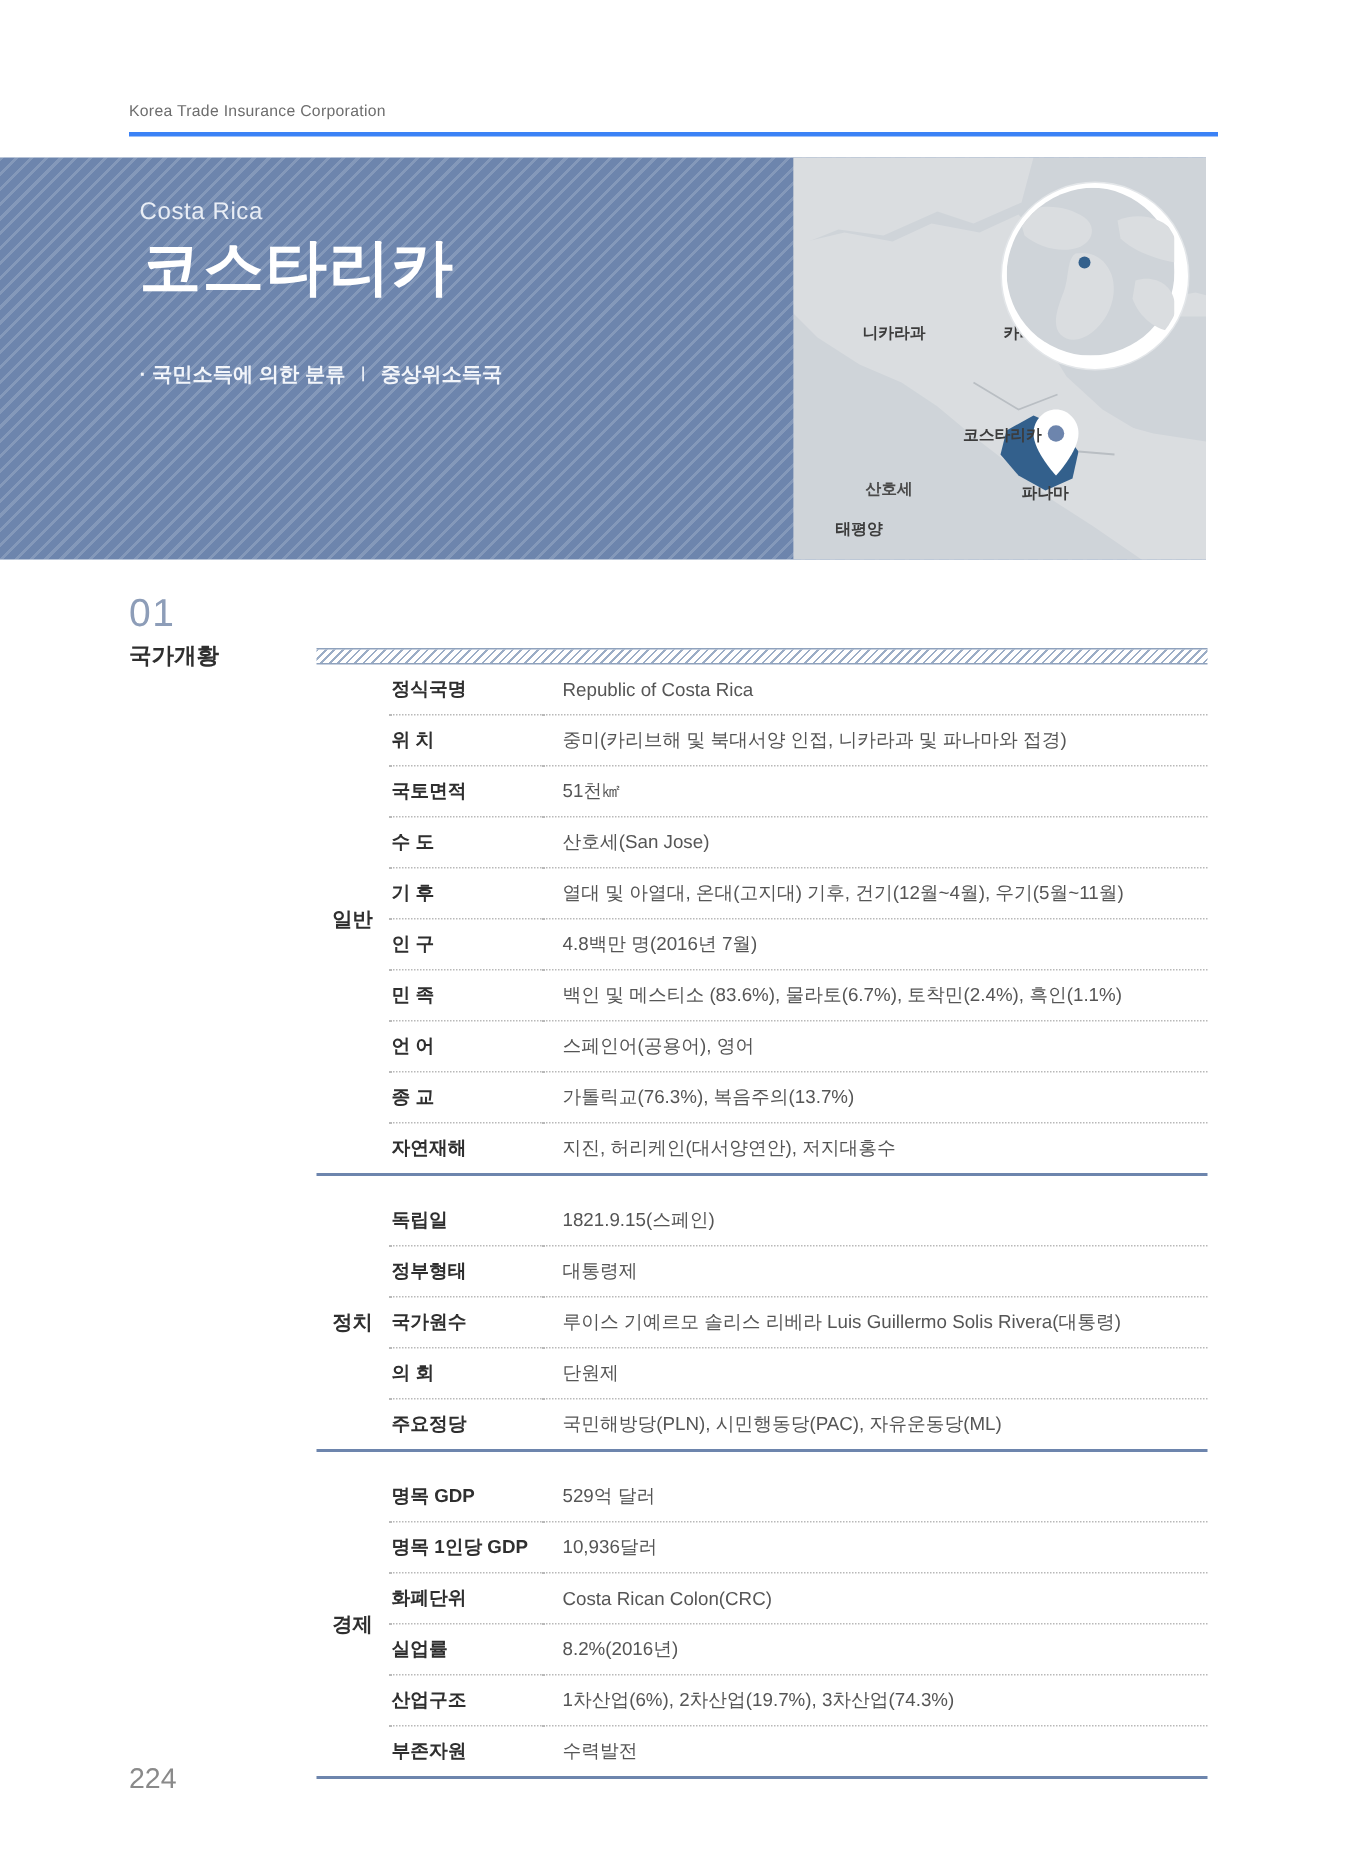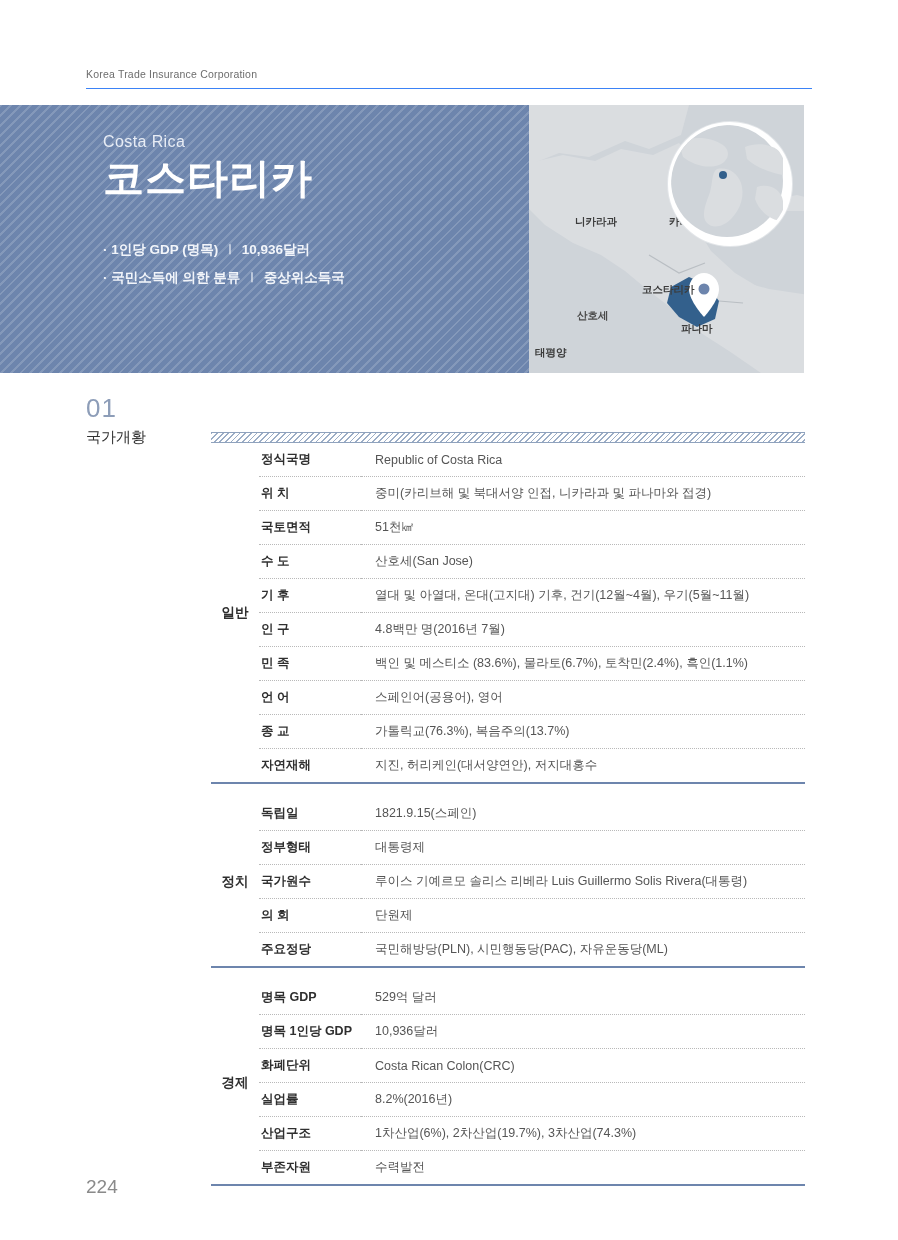--- a/index.html
+++ b/index.html
@@ -15,21 +15,21 @@
     color: #3b3b3b;
     overflow: hidden;
   }
 
   
   .doc-header {
     position: absolute;
     left: 86px;
     top: 68px;
     width: 726px;
-    border-bottom: 1px solid #3b82f6;
+    border-bottom: 3px solid #3b82f6;
     padding-bottom: 8px;
   }
   .doc-header .org {
     font-size: 10.5px;
     color: #6d6d6d;
     letter-spacing: .2px;
   }
 
   
   .hero {
@@ -42,21 +42,21 @@
       repeating-linear-gradient(135deg,
         rgba(255,255,255,0.16) 0px,
         rgba(255,255,255,0.16) 2px,
         rgba(255,255,255,0) 2px,
         rgba(255,255,255,0) 7px),
       #6d85ad;
     overflow: hidden;
   }
   .hero-left {
     position: absolute;
-    left: 103px;
+    left: 93px;
     top: 28px;
     color: #ffffff;
   }
   .hero-eng {
     font-size: 16px;
     letter-spacing: .4px;
     color: #e8edf5;
     margin-bottom: 4px;
   }
   .hero-kor {
@@ -124,21 +124,21 @@
     top: 393px;
     color: #8d9db8;
     font-size: 26px;
     letter-spacing: 1px;
   }
   .section-title {
     position: absolute;
     left: 86px;
     top: 428px;
     font-size: 15px;
-    font-weight: normal;
+    font-weight: bold;
     color: #2f2f2f;
   }
 
   
   .table-wrap {
     position: absolute;
     left: 211px;
     top: 432px;
     width: 594px;
   }
@@ -212,23 +212,20 @@
   <div class="org">Korea Trade Insurance Corporation</div>
 </div>
 
 <div class="hero">
 
   <div class="hero-left">
     <div class="hero-eng">Costa Rica</div>
     <div class="hero-kor">코스타리카</div>
     <ul class="hero-facts">
       <li>
-        <span>1인당 GDP (명목)</span><span class="sep">Ⅰ</span><span>10,936달러</span>
-      </li>
-      <li>
         <span>국민소득에 의한 분류</span><span class="sep">Ⅰ</span><span>중상위소득국</span>
       </li>
     </ul>
   </div>
 
   <div class="hero-map">
     <svg width="302" height="268" viewBox="0 0 302 268">
       <rect x="0" y="0" width="302" height="268" fill="#cfd4d9"></rect>
 
       <path d="M0,0 L160,0 L152,30 L120,44 L96,36 L60,52 L30,48 L0,60 Z" fill="#dadde0"></path>
@@ -248,23 +245,23 @@
 
       <g>
         <path d="M190,184 c0,-9 -7,-16 -15,-16 c-8,0 -15,7 -15,16 c0,12 15,28 15,28 c0,0 15,-16 15,-28 z" fill="#ffffff"></path>
         <circle cx="175" cy="184" r="5.5" fill="#6d85ad"></circle>
       </g>
     </svg>
 
     <div class="map-label" style="left:46px; top:110px;">니카라과</div>
     <div class="map-label" style="left:140px; top:110px;">카리브해</div>
     <div class="map-label" style="left:113px; top:178px;">코스타리카</div>
-    <div class="map-label light" style="left:48px; top:204px;text-align:center;">산호세</div>
+    <div class="map-label light" style="left:48px; top:214px;text-align:center;">산호세</div>
     <div class="map-label" style="left:152px; top:217px;">파나마</div>
-    <div class="map-label" style="left:6px; top:241px;">태평양</div>
+    <div class="map-label" style="left:28px; top:241px;">태평양</div>
 
     <div class="globe">
       <svg width="112" height="112" viewBox="0 0 112 112">
         <circle cx="56" cy="56" r="56" fill="#cfd4d9"></circle>
         <path d="M8,18 C22,10 40,12 52,20 C60,26 58,36 48,40 C36,44 22,40 12,32 Z" fill="#dadde0"></path>
         <path d="M46,44 C58,42 66,48 70,58 C74,70 70,84 60,94 C52,102 42,104 36,98 C30,92 34,80 38,70 C42,60 40,48 46,44 Z" fill="#dadde0"></path>
         <path d="M74,22 C88,16 104,20 112,30 L112,50 C100,48 84,42 76,34 Z" fill="#dadde0"></path>
         <path d="M86,62 C98,58 110,64 112,76 L112,96 C100,96 88,86 84,74 Z" fill="#dadde0"></path>
         <circle cx="52" cy="50" r="4" fill="#33608c"></circle>
       </svg>

